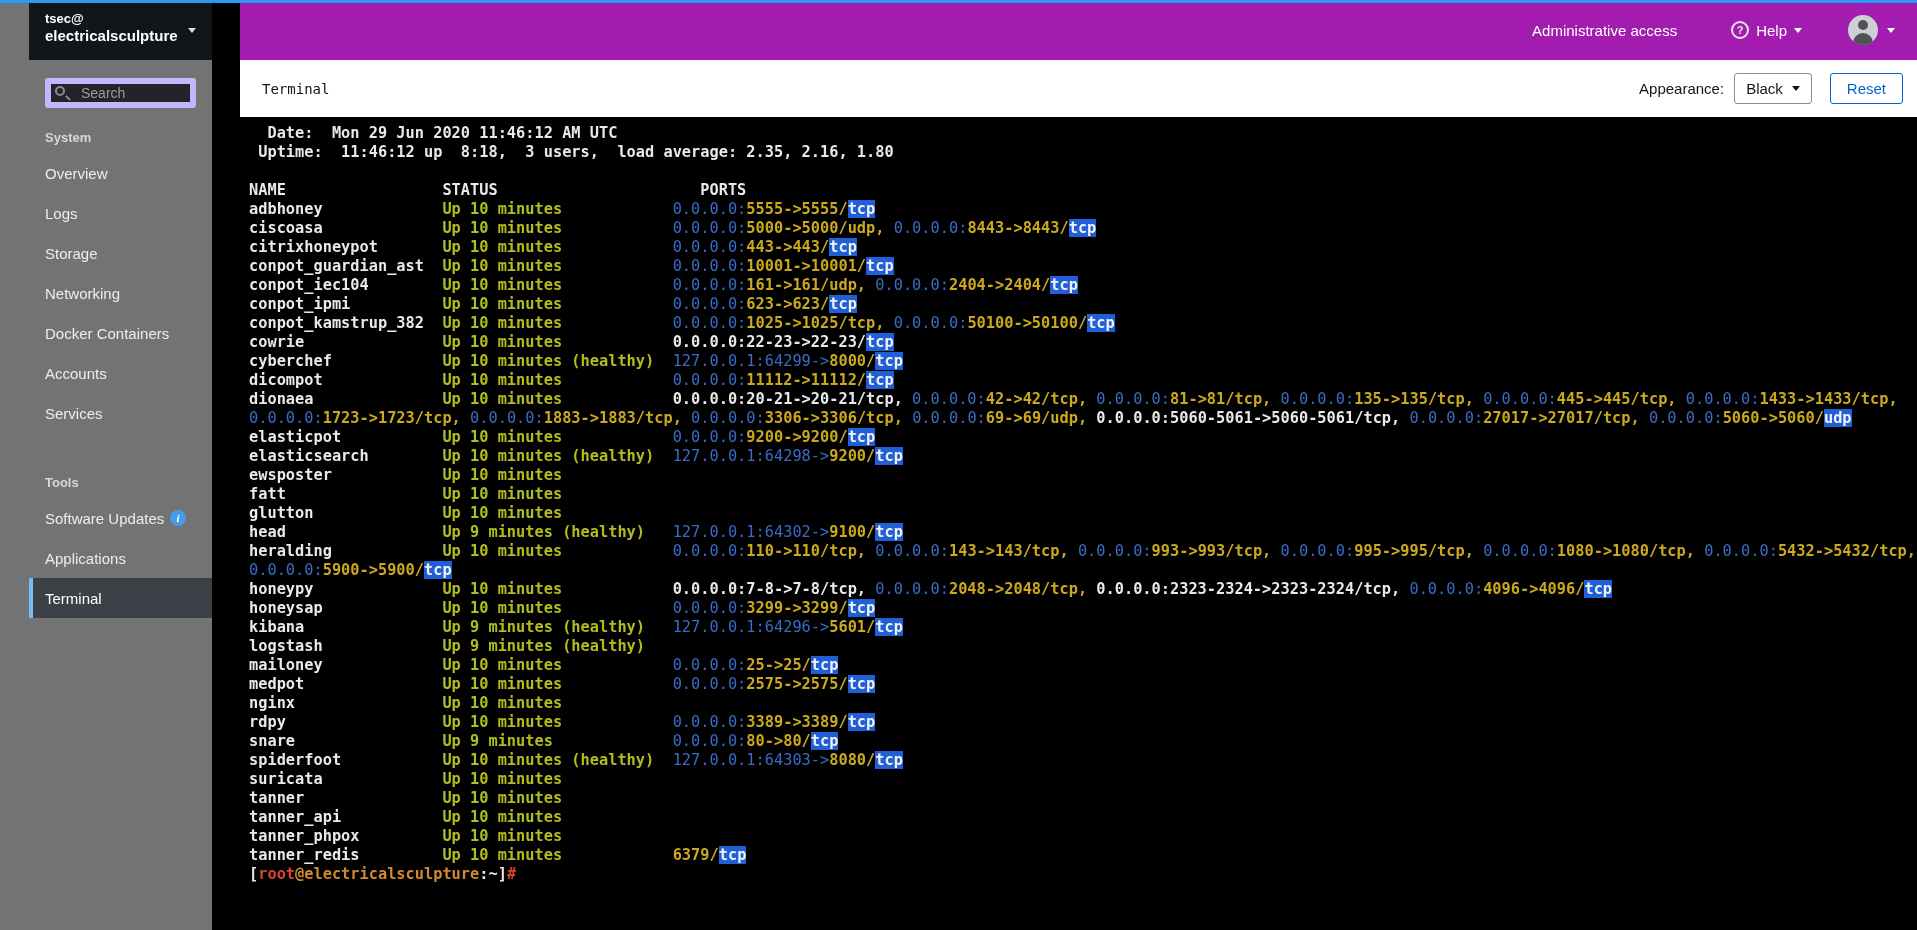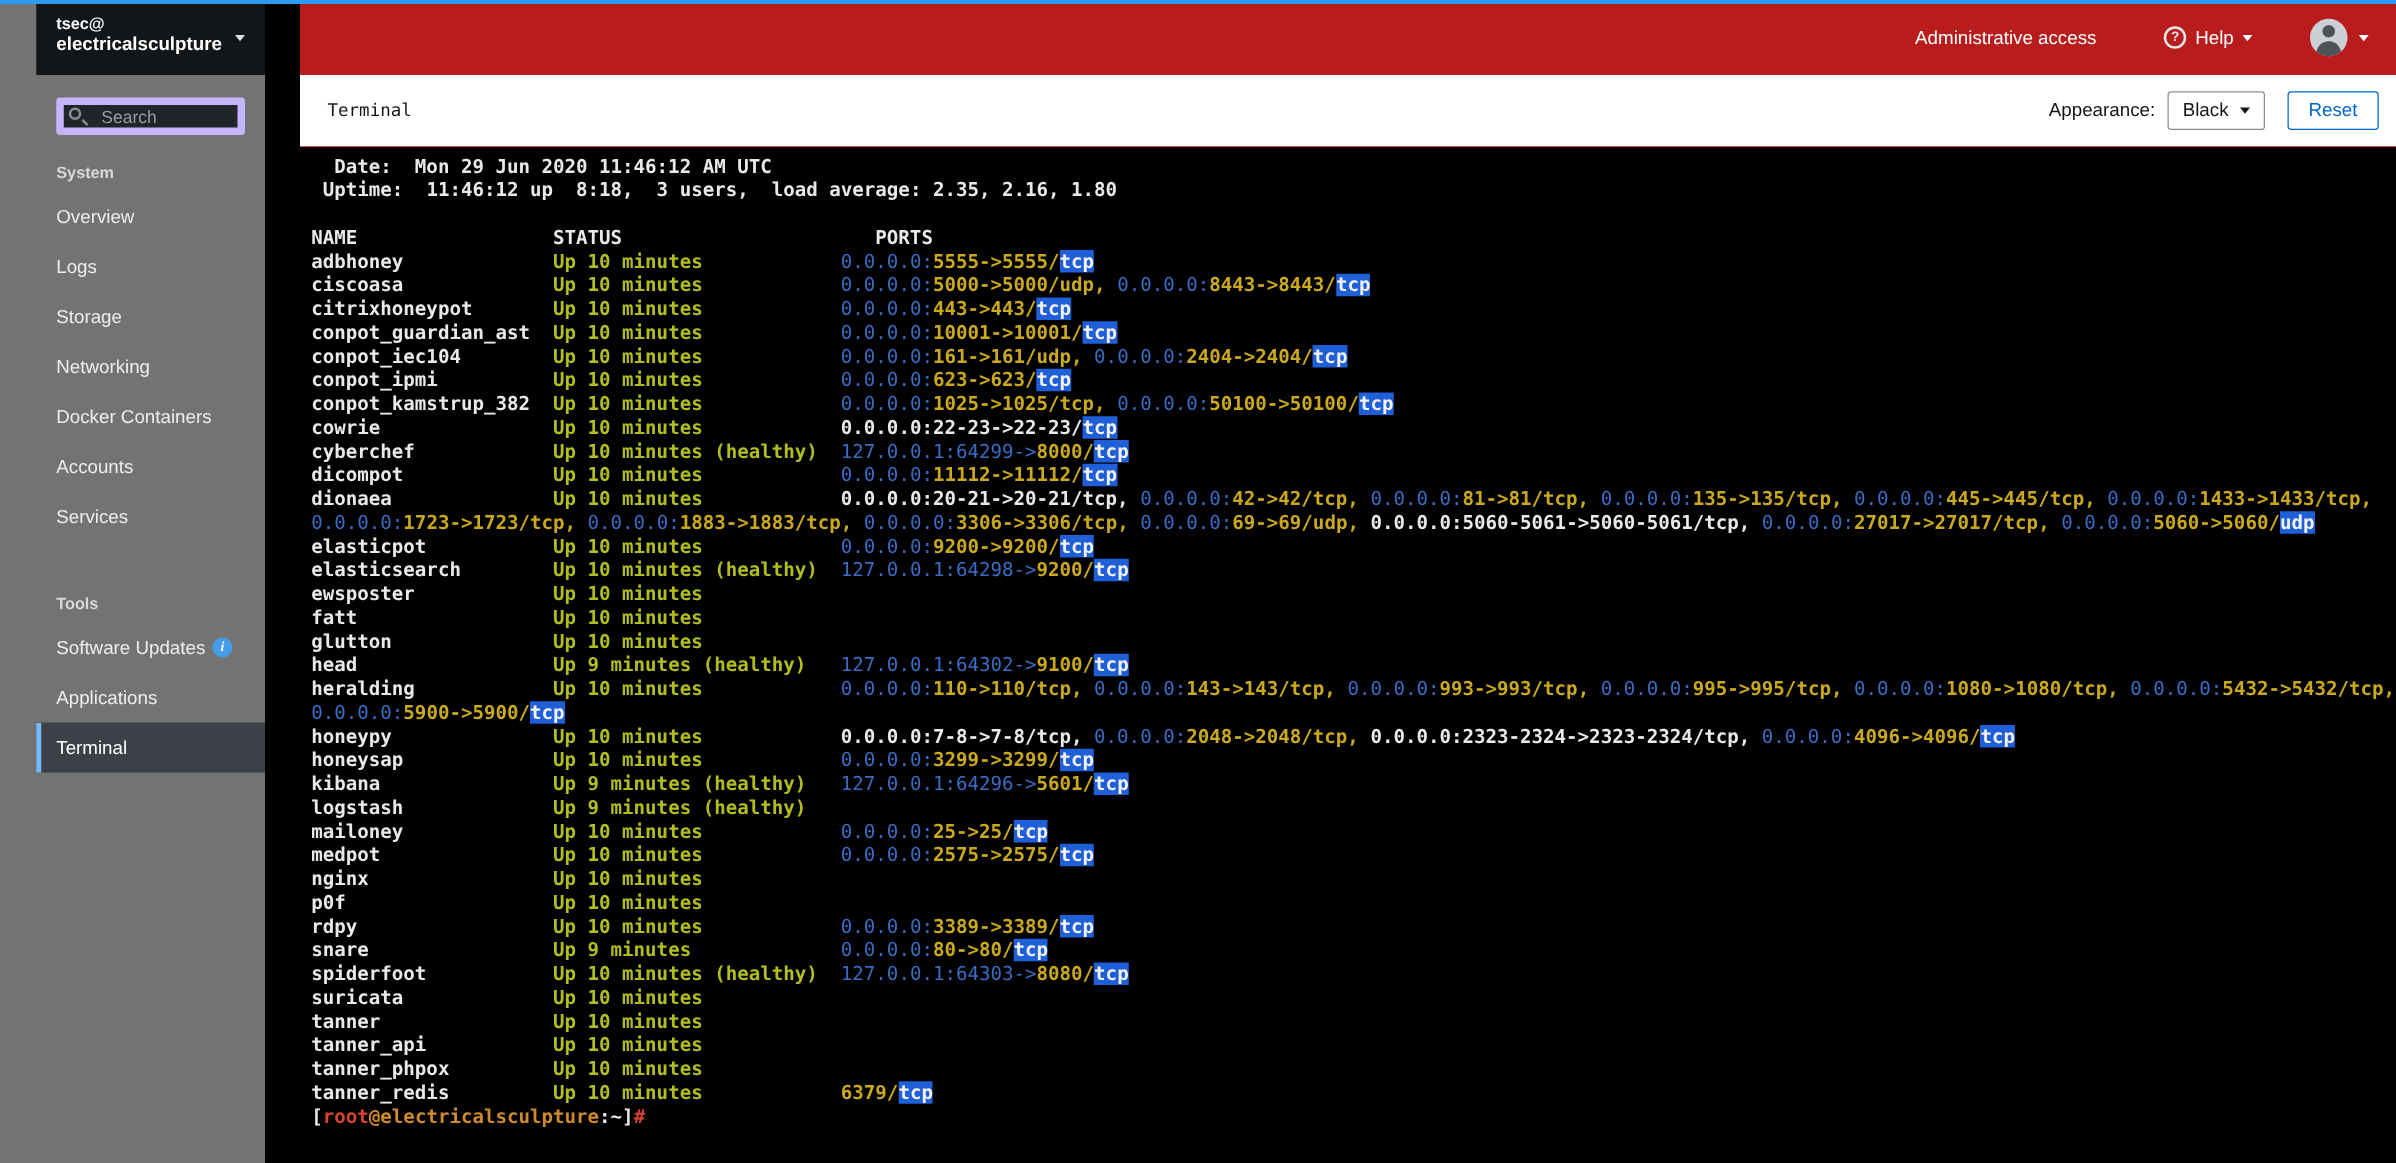--- a/index.html
+++ b/index.html
@@ -28,21 +28,21 @@
   #nav .nav-title:first-child { margin-top:10px; }
   .nav-item { display:flex; align-items:center; height:40px; padding:0 16px; color:#ededed;
     font-size:15px; cursor:pointer; text-decoration:none; position:relative; }
   .nav-item.active { background:#3b4147; box-shadow:inset 4px 0 0 0 #73bcf7; color:#fff; }
   .info-badge { position:absolute; right:26px; top:50%; transform:translateY(-50%);
     width:16px; height:16px; border-radius:50%; background:#459ce8; color:#fff;
     font-family:"Liberation Serif", serif; font-style:italic; font-weight:bold; font-size:11px;
     display:flex; align-items:center; justify-content:center; }
 
   
-  .masthead { position:fixed; left:240px; right:0; top:0; height:60px; background:#b91c1c;
+  .masthead { position:fixed; left:240px; right:0; top:0; height:60px; background:#a21caf;
     display:flex; align-items:center; justify-content:flex-end; padding-right:22px; z-index:20; }
   .admin-access { color:#fff; font-size:15px; margin-right:54px; cursor:pointer; }
   .help { display:flex; align-items:center; gap:7px; color:#fff; font-size:15px; margin-right:46px; cursor:pointer; }
   .help-icon { width:18px; height:18px; border-radius:50%; border:2px solid #e6e6e6; color:#e6e6e6;
     font-size:11px; font-weight:bold; display:flex; align-items:center; justify-content:center; }
   .user-menu { display:flex; align-items:center; gap:9px; cursor:pointer; color:#fff; }
   .avatar { width:30px; height:30px; border-radius:50%; background:#ccd0d4; position:relative; overflow:hidden; }
   .avatar::before { content:""; position:absolute; left:10px; top:5px; width:10px; height:10px;
     border-radius:50%; background:#4f5357; }
   .avatar::after { content:""; position:absolute; left:5px; top:18px; width:20px; height:12px;
@@ -173,21 +173,20 @@
     <div class="tline"><span class="tw">glutton              </span><span class="ts">Up 10 minutes            </span></div>
     <div class="tline"><span class="tw">head                 </span><span class="ts">Up 9 minutes (healthy)   </span><span class="tb">127.0.0.1:64302-&gt;</span><span class="ty">9100/</span><span class="th">tcp</span></div>
     <div class="tline"><span class="tw">heralding            </span><span class="ts">Up 10 minutes            </span><span class="tb">0.0.0.0:</span><span class="ty">110-&gt;110/tcp, </span><span class="tb">0.0.0.0:</span><span class="ty">143-&gt;143/tcp, </span><span class="tb">0.0.0.0:</span><span class="ty">993-&gt;993/tcp, </span><span class="tb">0.0.0.0:</span><span class="ty">995-&gt;995/tcp, </span><span class="tb">0.0.0.0:</span><span class="ty">1080-&gt;1080/tcp, </span><span class="tb">0.0.0.0:</span><span class="ty">5432-&gt;5432/tcp, </span><span class="tb">0.0.0.0:</span><span class="ty">5900-&gt;5900/</span><span class="th">tcp</span></div>
     <div class="tline"><span class="tw">honeypy              </span><span class="ts">Up 10 minutes            </span><span class="tw">0.0.0.0:7-8-&gt;7-8/tcp, </span><span class="tb">0.0.0.0:</span><span class="ty">2048-&gt;2048/tcp, </span><span class="tw">0.0.0.0:2323-2324-&gt;2323-2324/tcp, </span><span class="tb">0.0.0.0:</span><span class="ty">4096-&gt;4096/</span><span class="th">tcp</span></div>
     <div class="tline"><span class="tw">honeysap             </span><span class="ts">Up 10 minutes            </span><span class="tb">0.0.0.0:</span><span class="ty">3299-&gt;3299/</span><span class="th">tcp</span></div>
     <div class="tline"><span class="tw">kibana               </span><span class="ts">Up 9 minutes (healthy)   </span><span class="tb">127.0.0.1:64296-&gt;</span><span class="ty">5601/</span><span class="th">tcp</span></div>
     <div class="tline"><span class="tw">logstash             </span><span class="ts">Up 9 minutes (healthy)   </span></div>
     <div class="tline"><span class="tw">mailoney             </span><span class="ts">Up 10 minutes            </span><span class="tb">0.0.0.0:</span><span class="ty">25-&gt;25/</span><span class="th">tcp</span></div>
     <div class="tline"><span class="tw">medpot               </span><span class="ts">Up 10 minutes            </span><span class="tb">0.0.0.0:</span><span class="ty">2575-&gt;2575/</span><span class="th">tcp</span></div>
     <div class="tline"><span class="tw">nginx                </span><span class="ts">Up 10 minutes            </span></div>
-    <div class="tline"><span class="tw">p0f                  </span><span class="ts">Up 10 minutes            </span></div>
     <div class="tline"><span class="tw">rdpy                 </span><span class="ts">Up 10 minutes            </span><span class="tb">0.0.0.0:</span><span class="ty">3389-&gt;3389/</span><span class="th">tcp</span></div>
     <div class="tline"><span class="tw">snare                </span><span class="ts">Up 9 minutes             </span><span class="tb">0.0.0.0:</span><span class="ty">80-&gt;80/</span><span class="th">tcp</span></div>
     <div class="tline"><span class="tw">spiderfoot           </span><span class="ts">Up 10 minutes (healthy)  </span><span class="tb">127.0.0.1:64303-&gt;</span><span class="ty">8080/</span><span class="th">tcp</span></div>
     <div class="tline"><span class="tw">suricata             </span><span class="ts">Up 10 minutes            </span></div>
     <div class="tline"><span class="tw">tanner               </span><span class="ts">Up 10 minutes            </span></div>
     <div class="tline"><span class="tw">tanner_api           </span><span class="ts">Up 10 minutes            </span></div>
     <div class="tline"><span class="tw">tanner_phpox         </span><span class="ts">Up 10 minutes            </span></div>
     <div class="tline"><span class="tw">tanner_redis         </span><span class="ts">Up 10 minutes            </span><span class="ty">6379/</span><span class="th">tcp</span></div>
     <div class="tline"><span class="tw">[</span><span class="tr">root</span><span class="to">@electricalsculpture</span><span class="tw">:~]</span><span class="tr">#</span><span class="tw"> </span></div>
   </main>

